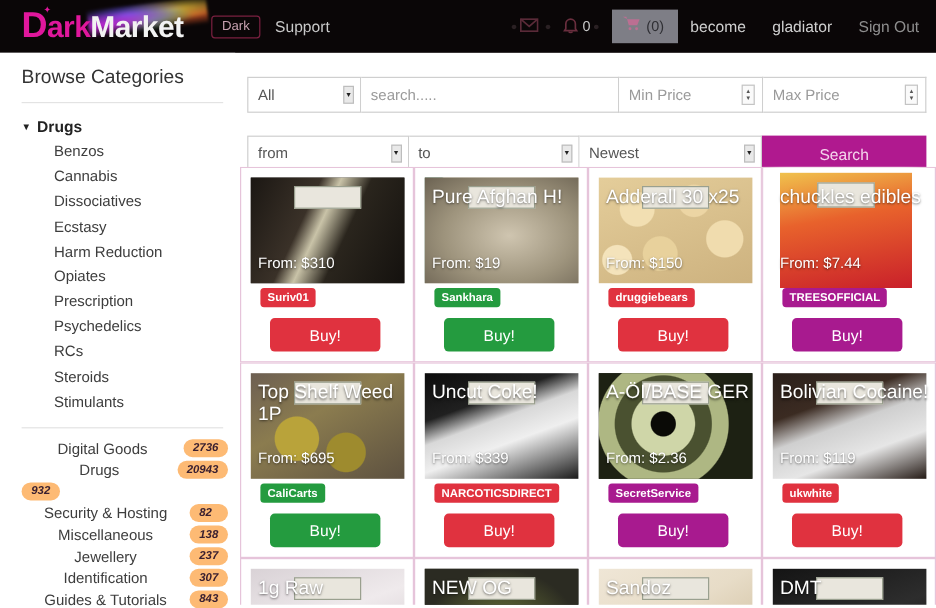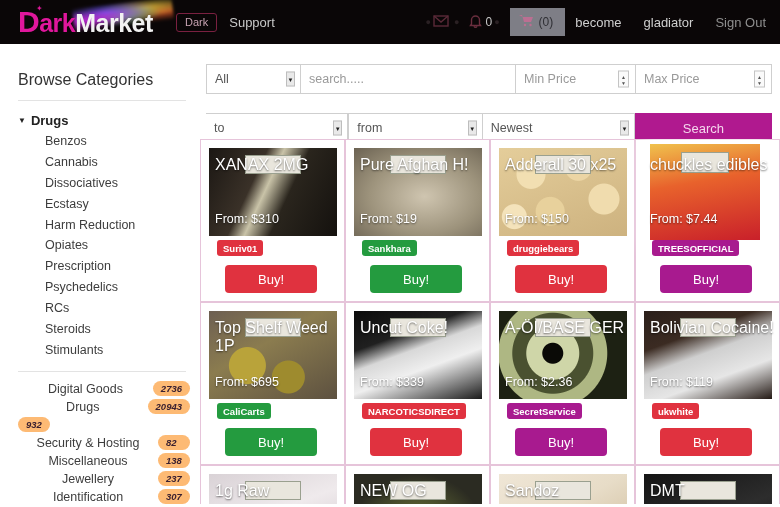--- a/index.html
+++ b/index.html
@@ -83,21 +83,21 @@
     color: #cfcfcf; font-size: 13px;
     margin-right: 22px; white-space: nowrap;
   }
   .nav-link.dim { color: #8e8e8e; margin-right: 14px; }
 
   
   #sidebar {
     position: absolute; left: 0; top: 44px;
     width: 196px; height: 398px;
     background: #ffffff;
-    padding: 27px 0 0 18px;
+    padding: 12px 0 0 18px;
   }
   #browse-title {
     font-size: 16px; color: #333; font-weight: normal;
     margin-bottom: 11px;
   }
   .sb-rule { width: 168px; height: 1px; background: #e3e3e3; margin-bottom: 12px; }
   #drugs-head {
     font-size: 13px; font-weight: bold; color: #222;
     display: flex; align-items: center; gap: 5px;
     margin-bottom: 3px;
@@ -414,44 +414,43 @@
     </div>
     <div class="fld ph" id="f-max">
       <span>Max Price</span>
       <span class="spin">
           <span>▲</span>
           <span>▼</span>
         </span>
     </div>
   </div>
   <div class="srow">
+    <div class="fld" id="f-from">
+      <span>from</span>
+      <span class="sel-arrow">▼</span>
+    </div>
     <div class="fld" id="f-to">
       <span>to</span>
       <span class="sel-arrow">▼</span>
     </div>
-    <div class="fld" id="f-from">
-      <span>from</span>
-      <span class="sel-arrow">▼</span>
-    </div>
     <div class="fld" id="f-sort">
       <span>Newest</span>
       <span class="sel-arrow">▼</span>
     </div>
     <div id="search-btn">Search</div>
   </div>
 </div>
 
 <div id="grid">
     <div class="grid-row">
       <div class="card">
         <div class="card-img ph-xanax">
           <div class="photo"></div>
           <div class="label-strip"></div>
         </div>
-        <div class="card-title">XANAX 2MG</div>
         <div class="card-price">From: $310</div>
         <div class="vendor" style="background: rgb(224, 50, 63);">Suriv01</div>
         <div class="buy-btn" style="background: rgb(224, 50, 63);">Buy!</div>
       </div>
       <div class="card">
         <div class="card-img ph-afghan">
           <div class="photo"></div>
           <div class="label-strip"></div>
         </div>
         <div class="card-title">Pure Afghan H!</div>

